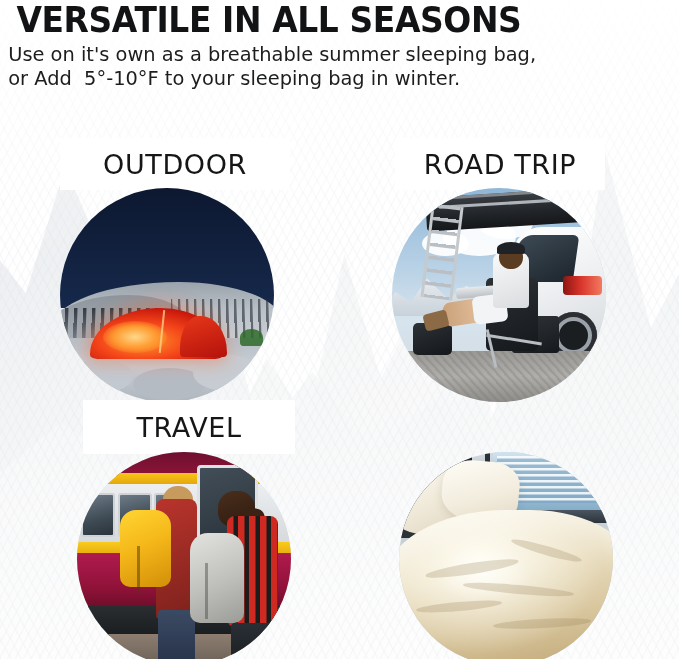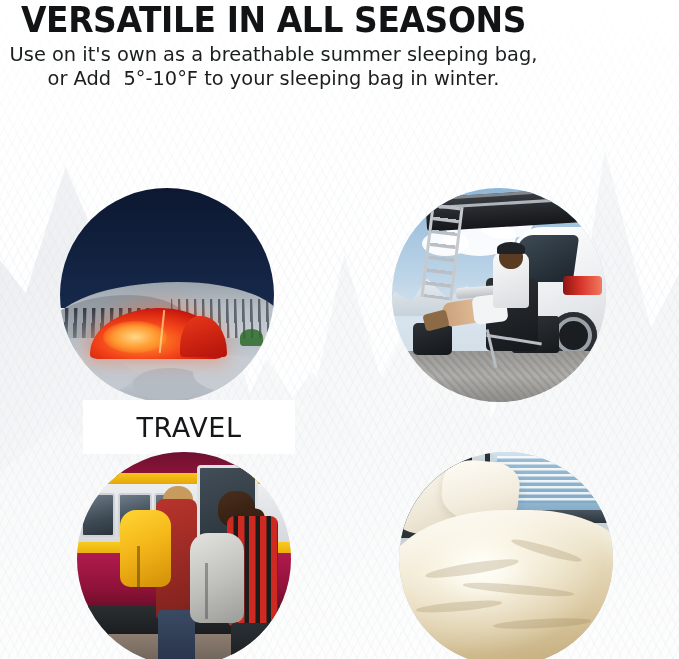--- a/index.html
+++ b/index.html
@@ -41,21 +41,21 @@
     background:linear-gradient(180deg,rgba(255,255,255,.96) 0%,rgba(255,255,255,.55) 16%,rgba(255,255,255,.18) 40%,rgba(255,255,255,.30) 100%);
   }
   .bg .grain{
     position:absolute;inset:0;opacity:.45;
     background-image:
       repeating-linear-gradient(118deg,rgba(210,216,222,.40) 0px,rgba(210,216,222,.40) 1px,rgba(255,255,255,0) 2px,rgba(255,255,255,0) 7px),
       repeating-linear-gradient(62deg,rgba(198,206,214,.30) 0px,rgba(198,206,214,.30) 1px,rgba(255,255,255,0) 2px,rgba(255,255,255,0) 9px);
   }
 
   
-  .header{position:absolute;left:0;top:0;width:547px;z-index:5;text-align:center;}
+  .header{position:absolute;left:0;top:0;width:547px;z-index:5;}
   .title{
     font-family:"DejaVu Sans", sans-serif;
     font-weight:bold;font-size:35px;line-height:38px;
     letter-spacing:-0.4px;color:#111315;
     margin:1px 0 0 0;transform:scaleX(.94);
   }
   .sub{
     font-family:"DejaVu Sans", sans-serif;
     font-size:20px;line-height:24px;color:#1b1d1f;
     margin-top:3px;transform:scaleX(.97);
@@ -282,20 +282,21 @@
 
 <div class="header">
   <div class="title">VERSATILE IN ALL SEASONS</div>
   <div class="sub">
     <span>Use on it's own as a breathable summer sleeping bag,</span>
     <span>or Add  5°-10°F to your sleeping bag in winter.</span>
   </div>
 </div>
 
 <div class="cell cell-outdoor" style="left:60px;top:138px;width:232px;height:240px;">
+  <div class="label">OUTDOOR</div>
   <div class="photo">
     <div class="sc">
       <div class="o-sky"></div>
       <div class="o-ridge"></div>
       <div class="o-ridge2"></div>
       <div class="o-trees"></div>
       <div class="o-trees2"></div>
       <div class="o-snowlow"></div>
       <div class="o-lump a"></div>
       <div class="o-lump b"></div>
@@ -303,20 +304,21 @@
       <div class="o-tent"></div>
       <div class="o-tent-r"></div>
       <div class="o-tent-glow"></div>
       <div class="o-tent-seam"></div>
       <div class="o-grn"></div>
     </div>
   </div>
 </div>
 
 <div class="cell cell-road" style="left:395px;top:138px;width:214px;height:240px;">
+  <div class="label">ROAD TRIP</div>
   <div class="photo">
     <div class="sc">
       <div class="r-sky"></div>
       <div class="r-cloud c1"></div>
       <div class="r-cloud c2"></div>
       <div class="r-cloud c3"></div>
       <div class="r-mtn"></div>
       <div class="r-car"></div>
       <div class="r-win"></div>
       <div class="r-tail"></div>

